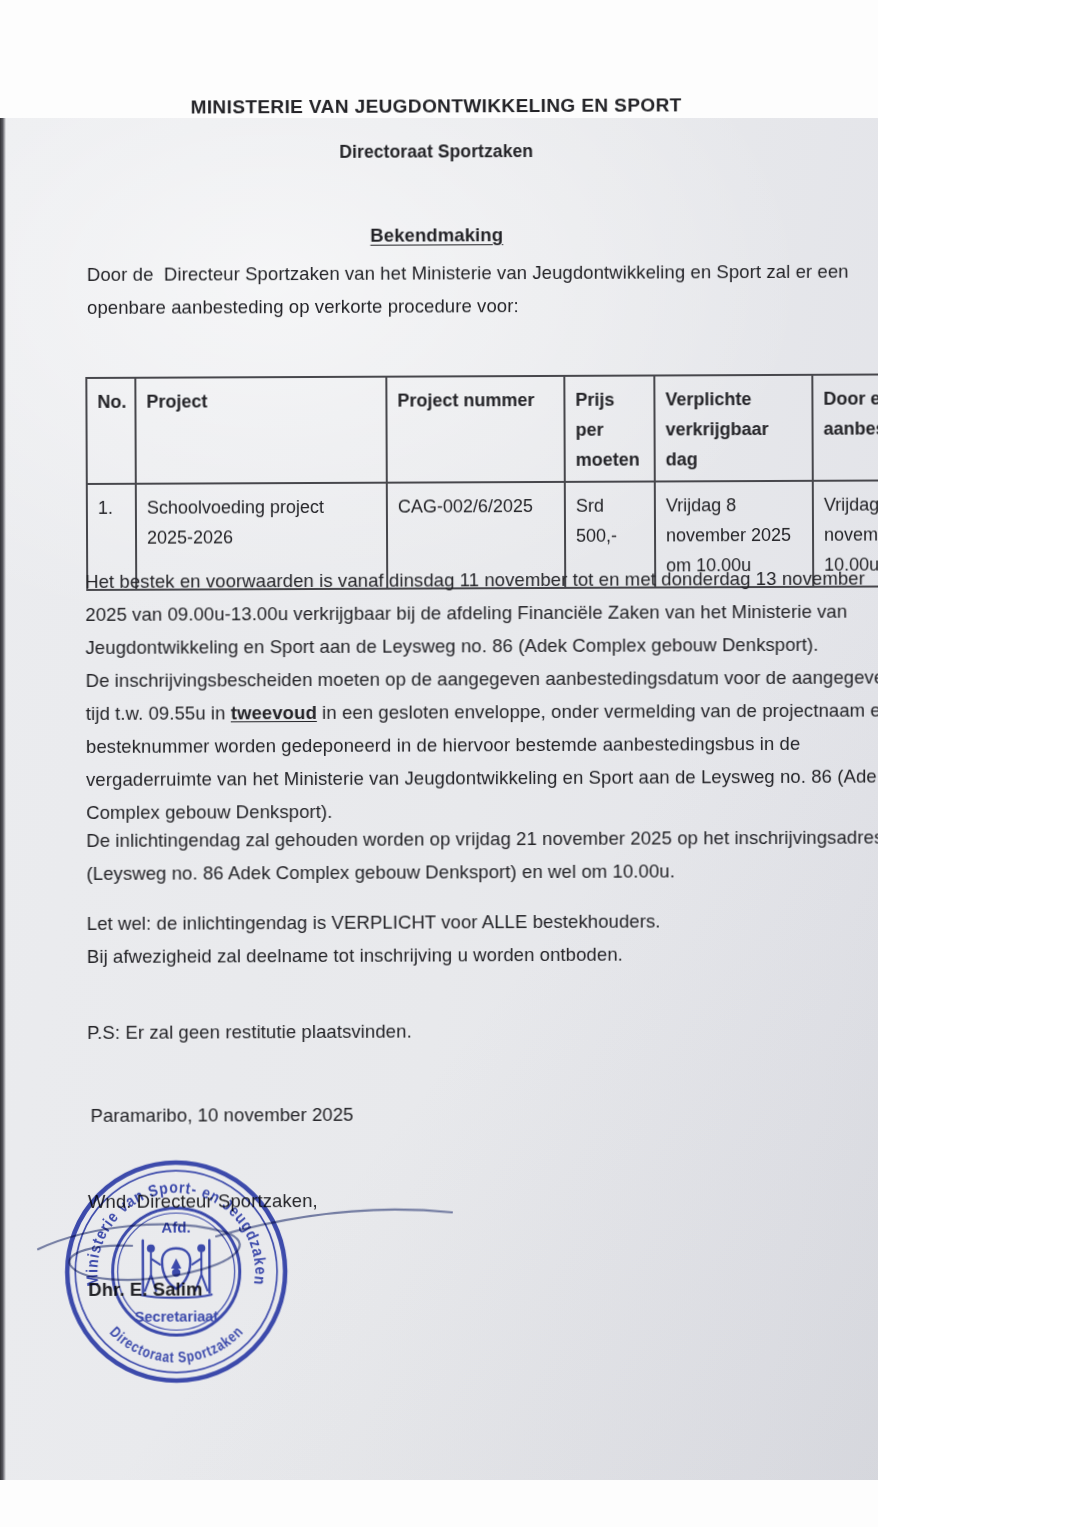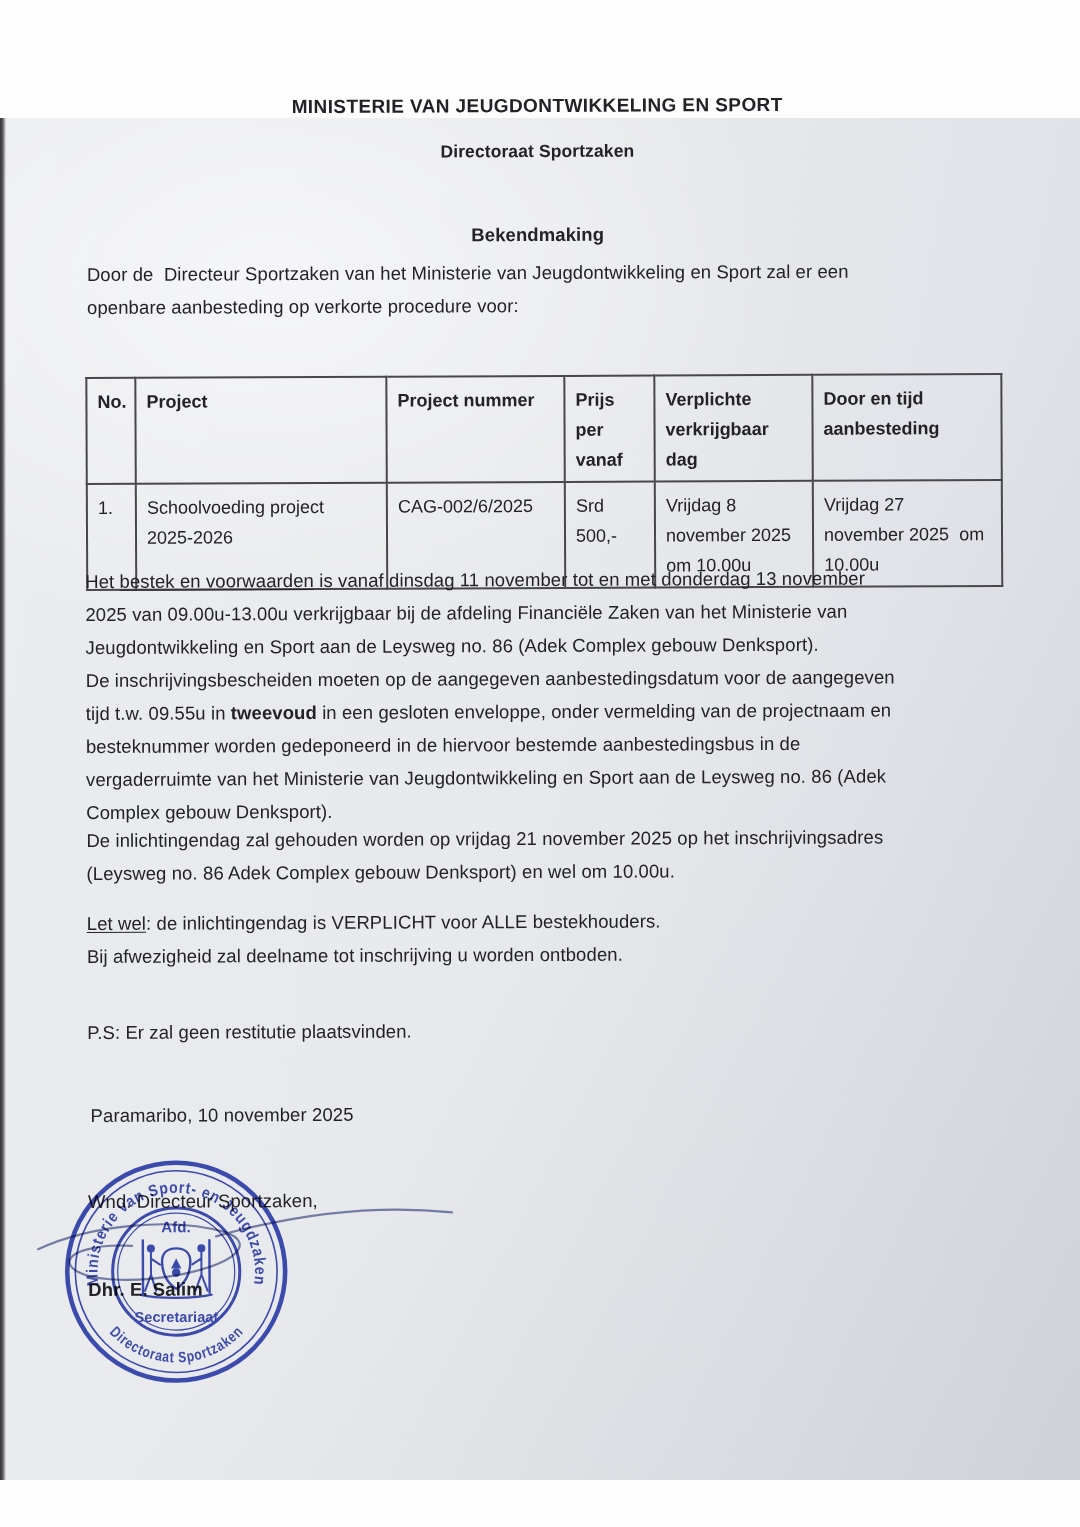--- a/index.html
+++ b/index.html
@@ -1,18 +1,18 @@
 <!DOCTYPE html>
 <html><head>
 <meta charset="utf-8">
 <style>
   * { margin:0; padding:0; box-sizing:border-box; }
   html,body { background:#ffffff; }
   .page {
-    position:relative; width:1080px; height:1527px;
+    position:relative; width:878px; height:1527px;
     background:#fdfdfd; overflow:hidden;
     font-family:"Liberation Sans", sans-serif;
     color:#232327;
   }
   .paper {
     position:absolute; left:0; top:118px; width:1080px; height:1362px;
     background:
       radial-gradient(900px 600px at 25% 12%, rgba(255,255,255,.55), rgba(255,255,255,0) 60%),
       linear-gradient(to bottom right, rgba(0,0,0,0) 55%, rgba(150,152,162,.18)),
       linear-gradient(100deg, #ebecef 0%, #e8e9ec 45%, #e3e4e9 75%, #dcdee3 100%);
@@ -21,31 +21,31 @@
     position:absolute; left:0; top:118px; width:6px; height:1362px;
     background:linear-gradient(to right, #232327, #4b4b52 45%, rgba(75,75,82,0));
     opacity:.92;
   }
   .content { position:absolute; inset:0; transform:rotate(-0.25deg); transform-origin:540px 760px; }
   .txt { position:absolute; white-space:pre-wrap; font-size:18.5px; line-height:33px; color:#232327; letter-spacing:.1px; }
   .center { left:0; right:0; text-align:center; }
   .doc-title   { top:89px;  font-size:19px;   font-weight:bold; letter-spacing:.4px; }
   .doc-subtitle{ top:135px; font-size:17.5px; font-weight:bold; }
   .doc-heading { top:218px; font-size:18.5px; font-weight:bold; }
-  .doc-heading span { text-underline-offset:3px; }
+  .doc-heading span { text-decoration:underline; text-underline-offset:3px; }
   .intro { top:256px; left:89px; width:950px; }
   .p1 { top:563px; left:86px; width:950px; }
   .p2 { top:822px; left:86px; width:950px; }
   .p3 { top:905px; left:86px; width:950px; }
   .ps { top:1014px; left:86px; width:950px; }
   .city-date { top:1097px; left:89px; width:700px; }
   .role { top:1183px; left:86px; width:700px; z-index:1; }
   .name { top:1271px; left:86px; width:700px; font-weight:bold; z-index:1; }
-  .u  { text-decoration:underline; text-underline-offset:2px; }
-  .bu { font-weight:bold; text-underline-offset:2px; }
+  .u  { text-underline-offset:2px; }
+  .bu { font-weight:bold; text-decoration:underline; text-underline-offset:2px; }
 
   table.tender {
     position:absolute; top:375px; left:87px; width:915px;
     border-collapse:collapse; table-layout:fixed;
     font-size:18px; color:#232327;
   }
   table.tender td {
     border:2px solid #47474c; vertical-align:top;
     padding:8px 8px 6px 10px; white-space:pre-wrap; line-height:30px;
   }
@@ -81,21 +81,21 @@
         <col style="width:90px">
           <col style="width:158px">
           <col style="width:189px">
       </colgroup>
       <tbody>
         <tr class="hdr">
           <td>No.</td>
           <td>Project</td>
           <td>Project nummer</td>
           <td>Prijs per
-vanaf</td>
+moeten</td>
           <td>Verplichte
 verkrijgbaar
 dag</td>
           <td>Door en tijd
 aanbesteding</td>
         </tr>
         <tr class="data">
           <td>1.</td>
           <td>Schoolvoeding project
 2025-2026</td>

